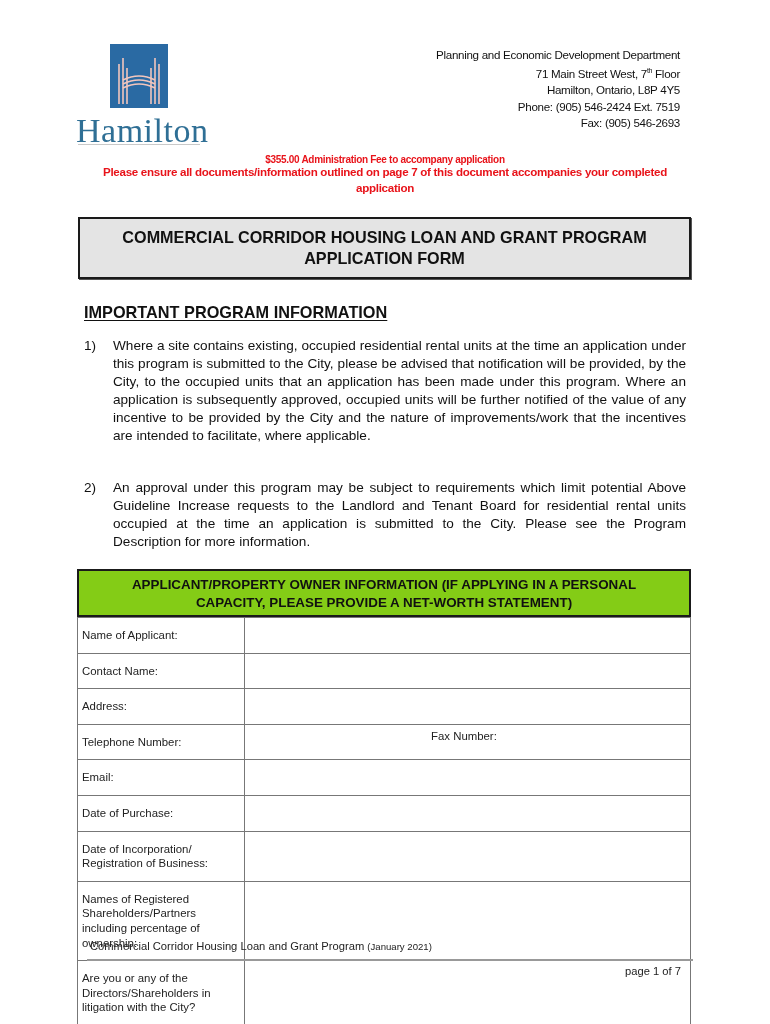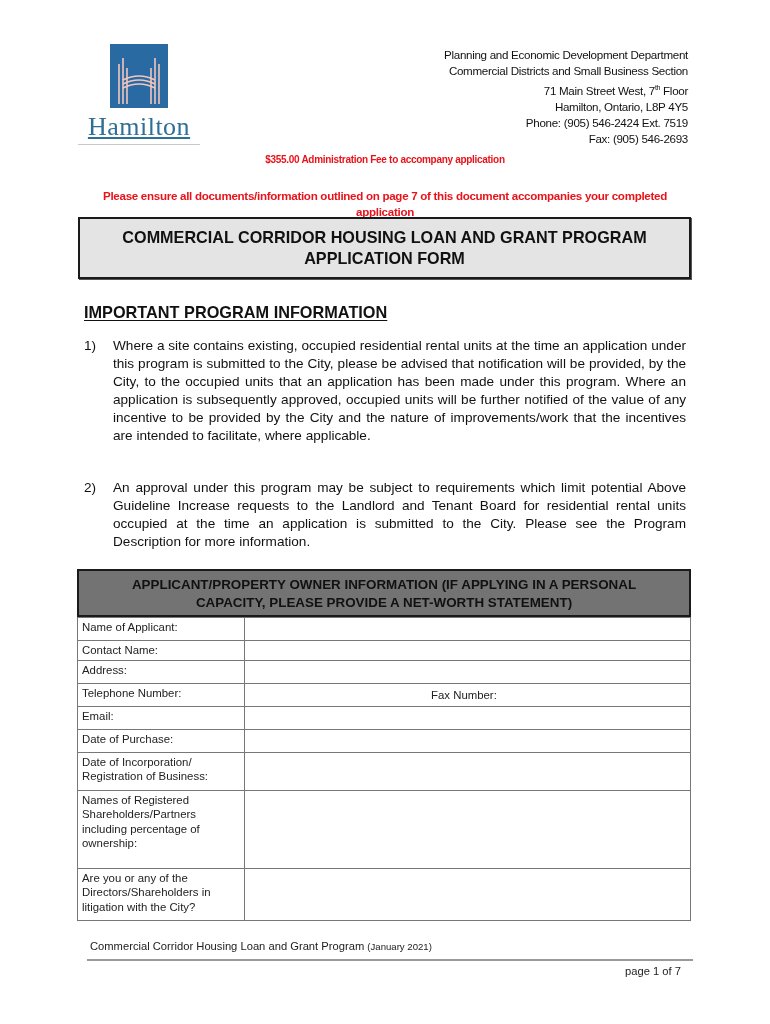--- a/index.html
+++ b/index.html
@@ -1,46 +1,46 @@
 <!DOCTYPE html>
 <html><head>
 <meta charset="utf-8">
 <style>
   html, body { margin:0; padding:0; background:#ffffff; }
   body { width:770px; height:1024px; position:relative; overflow:hidden;
          font-family:"Liberation Sans", sans-serif; color:#111; }
   .logo { position:absolute; left:76px; top:42px; width:126px; height:104px; }
   .logo-square { position:absolute; left:34px; top:2px; width:58px; height:64px; background:#2a6aa3; }
   .logo-text { position:absolute; left:0; top:70px; width:126px; text-align:center;
-               font-family:"Liberation Serif", serif; font-size:26px; color:#2f6f95; letter-spacing:0.5px;text-decoration:underline; }
+               font-family:"Liberation Serif", serif; font-size:34px; color:#2f6f95; letter-spacing:0.5px; }
   .logo-underline { position:absolute; left:2px; top:102px; width:122px; height:1px; background:#c9c9c9; }
-  .address { position:absolute; right:82px; top:47px; text-align:right; font-size:11.6px; line-height:16.3px;
+  .address { position:absolute; right:90px; top:47px; text-align:right; font-size:11.6px; line-height:16.3px;
              letter-spacing:-0.3px; color:#111; }
   .address sup { font-size:7px; }
   .fee { position:absolute; left:0; width:770px; top:154px; text-align:center; color:#e8131a;
          font-weight:bold; font-size:10px; letter-spacing:-0.3px; }
-  .ensure { position:absolute; left:80px; width:610px; top:188px; text-align:center; color:#e8131a;
+  .ensure { position:absolute; left:80px; width:610px; top:164px; text-align:center; color:#e8131a;
             font-weight:bold; font-size:11.6px; line-height:15.5px; letter-spacing:-0.3px; }
   .title-box { position:absolute; left:78px; top:217px; width:609px; height:58px;
                border:2px solid #1a1a1a; background:#e4e4e4; box-shadow:1px 1px 0 #555;
                text-align:center; font-weight:bold; font-size:16.2px; line-height:21px;
                padding-top:8px; box-sizing:border-box; height:62px; width:613px; }
   .section-heading { position:absolute; left:84px; top:294px; font-weight:bold; font-size:16.3px;
                      text-decoration:underline; text-underline-offset:2px;margin-top:9px; }
   .para { position:absolute; left:84px; width:602px; font-size:13.6px; line-height:18.1px; }
   .para .num { position:absolute; left:0; top:0; }
   .para .txt { margin-left:29px; text-align:justify; }
   .para1 { top:337px; }
   .para2 { top:479px; }
   .app-header { position:absolute; left:77px; top:569px; width:614px; height:48px; box-sizing:border-box;
-                border:2px solid #1a1a1a; background:#737373; text-align:center; font-weight:bold;
+                border:2px solid #1a1a1a; background:#84cc16; text-align:center; font-weight:bold;
                 font-size:13.4px; line-height:18px; padding-top:5px; }
   table.form { position:absolute; left:77px; top:617px; width:614px; border-collapse:collapse;
                font-size:11.4px; }
-  table.form td { border:1px solid #777; padding:2px 4px; vertical-align:top; line-height:14.6px; color:#222; }
+  table.form td { border:1px solid #777; padding:10px 4px; vertical-align:top; line-height:14.6px; color:#222; }
   table.form td.lbl { width:158px; }
   table.form td.val { position:relative; }
   .fax { position:absolute; left:186px; top:4px; }
   .footer-rule { position:absolute; left:87px; top:959px; width:606px; height:2px; background:#999; }
   .footer-left { position:absolute; left:90px; top:940px; font-size:11.2px; color:#222; }
   .footer-left .date { font-size:9.6px; }
   .footer-right { position:absolute; right:89px; top:965px; font-size:11.2px; color:#222; }
 </style>
 </head>
 <body>
@@ -60,21 +60,20 @@
         <path d="M13 44 Q29 36 45 44"></path>
       </g>
     </svg>
   </div>
   <div class="logo-text">Hamilton</div>
   <div class="logo-underline"></div>
 </div>
 
 <div class="address">
   <div>Planning and Economic Development Department</div>
-  <div>Commercial Districts and Small Business Section</div>
   <div><span>71 Main Street West, 7</span><sup>th</sup><span> Floor</span></div>
   <div>Hamilton, Ontario, L8P 4Y5</div>
   <div>Phone:  (905) 546-2424 Ext. 7519</div>
   <div>Fax:   (905) 546-2693</div>
 </div>
 
 <div class="fee">$355.00 Administration Fee to accompany application</div>
 <div class="ensure">Please ensure all documents/information outlined on page 7 of this document accompanies your completed application</div>
 
 <div class="title-box">

